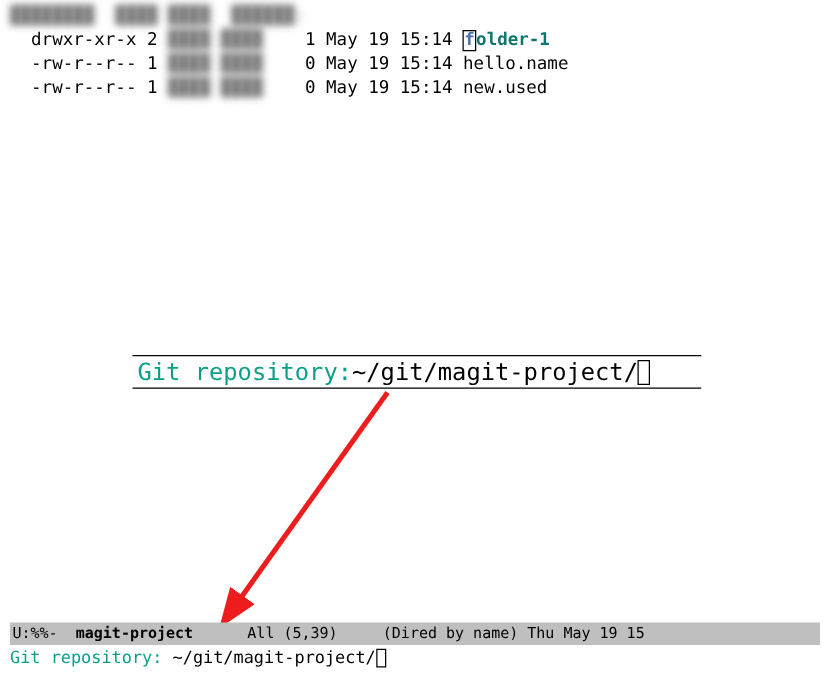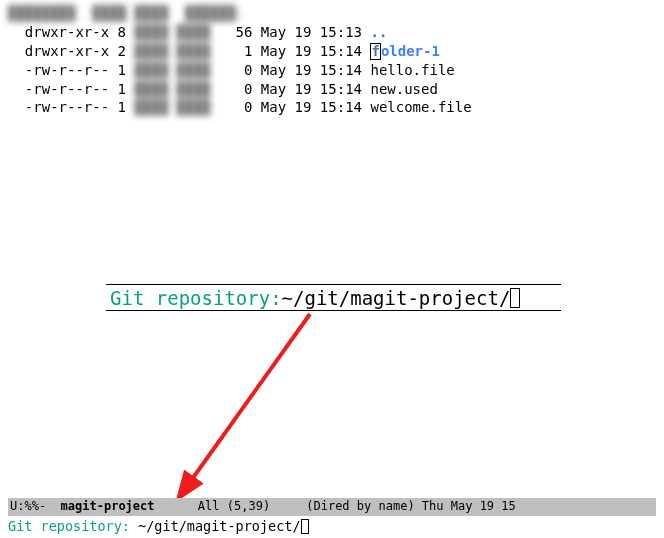--- a/index.html
+++ b/index.html
@@ -25,21 +25,21 @@
   .row { white-space: pre; }
   .link-dot { color: #4a6fb5; font-weight: bold; }
   .cursor-box {
     display: inline-block;
     border: 1px solid #000;
     line-height: 1.1;
     color: #4a6fb5;
     font-weight: bold;
     padding: 0 0px;
   }
-  .folder-rest { color: #3b82f6; font-weight: bold; }
+  .folder-rest { color: #0f766e; font-weight: bold; }
 
   .callout-bar {
     position: absolute;
     left: 106px;
     top: 284px;
     width: 455px;
     background: #fff;
     border-top: 1.5px solid #000;
     border-bottom: 1.5px solid #000;
     font-family: "DejaVu Sans Mono", monospace;
@@ -101,25 +101,23 @@
     margin-left: 0px;
     vertical-align: middle;
   }
 </style>
 </head>
 <body>
 
 <div class="dired-area">
   <div class="row"><span class="blurred">████████  ████ ████  ██████:</span></div>
   <div id="rows">
-      <div class="row">  drwxr-xr-x 8 <span class="blurred">████ ████</span>   56 May 19 15:13 <span class="link-dot">..</span></div>
       <div class="row">  drwxr-xr-x 2 <span class="blurred">████ ████</span>    1 May 19 15:14 <span class="cursor-box">f</span><span class="folder-rest">older-1</span></div>
-      <div class="row">  -rw-r--r-- 1 <span class="blurred">████ ████</span>    0 May 19 15:14 <span>hello.file</span></div>
+      <div class="row">  -rw-r--r-- 1 <span class="blurred">████ ████</span>    0 May 19 15:14 <span>hello.name</span></div>
       <div class="row">  -rw-r--r-- 1 <span class="blurred">████ ████</span>    0 May 19 15:14 <span>new.used</span></div>
-      <div class="row">  -rw-r--r-- 1 <span class="blurred">████ ████</span>    0 May 19 15:14 <span>welcome.file</span></div>
     </div>
 </div>
 
 <div class="callout-bar">
   <span class="glabel">Git repository: </span>
     <span>~/git/magit-project/</span>
     <span class="cursor-rect"></span>
 </div>
 
 <svg class="arrow-svg">

